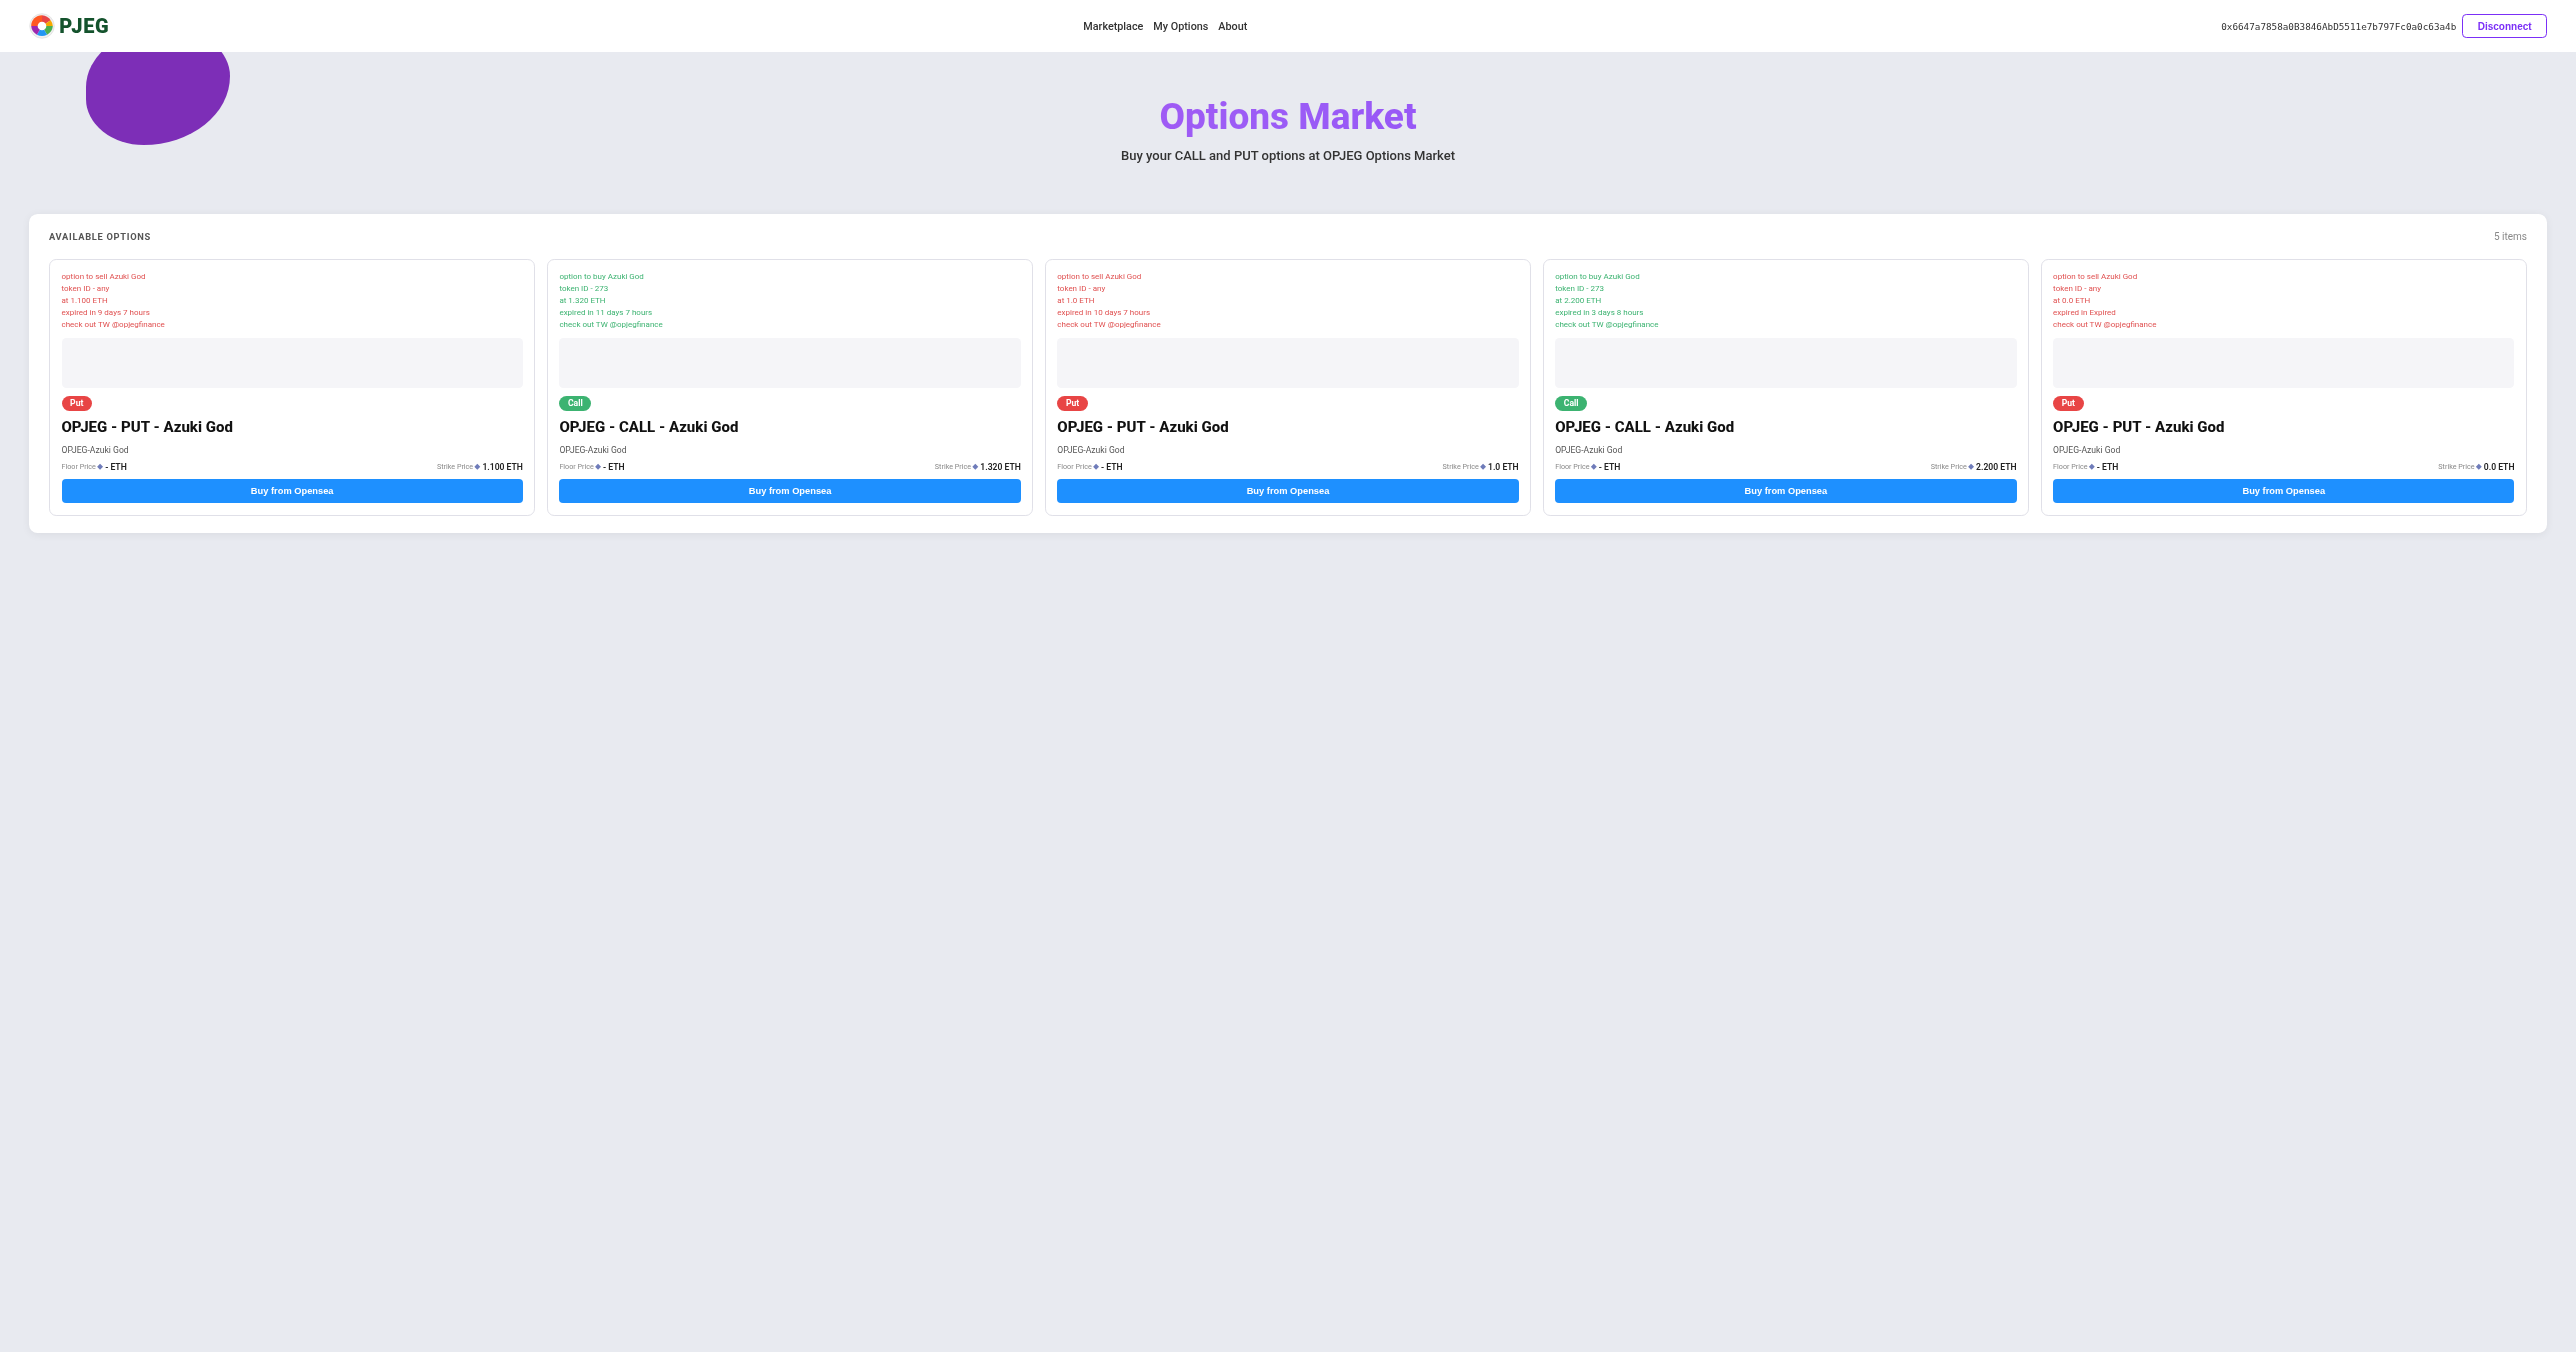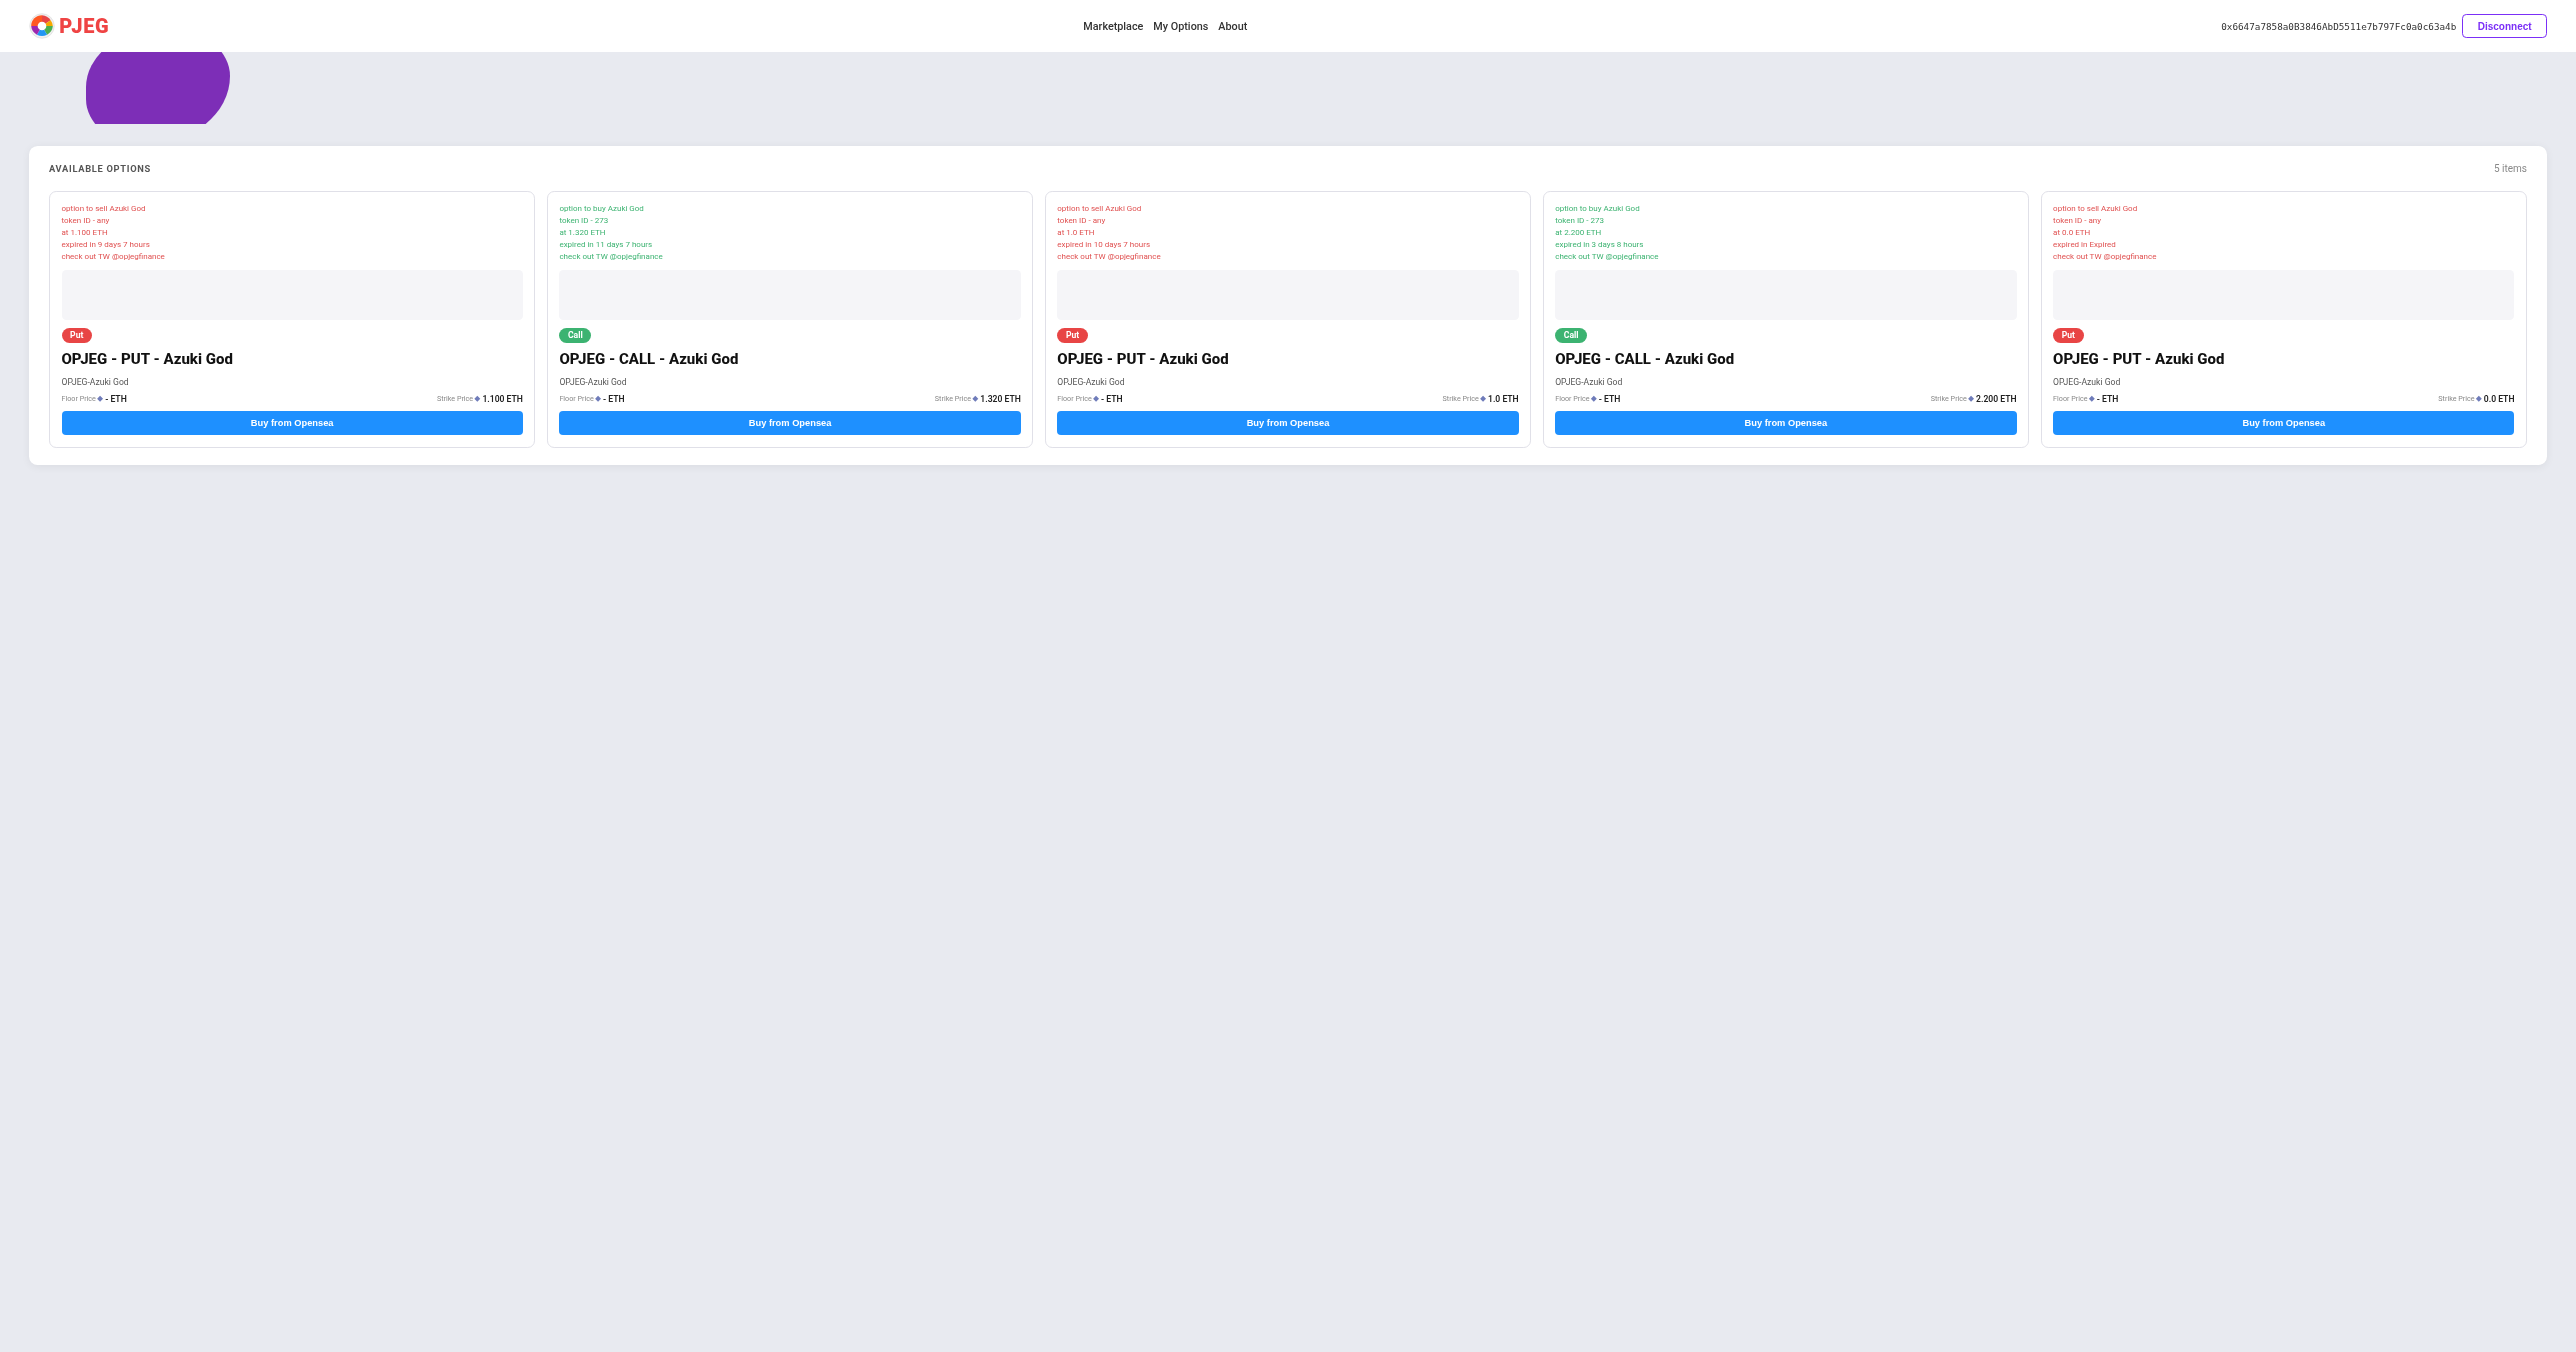--- a/index.html
+++ b/index.html
@@ -25,21 +25,21 @@
       align-items: center;
       gap: 4.3px;
     }
     .logo-icon {
       width: 26px;
       height: 26px;
     }
     .logo-text {
       font-size: 20px;
       font-weight: 900;
-      color: #ef4444;
+      color: #14532d;
       letter-spacing: 0.7px;
     }
     .nav {
       display: flex;
       gap: 10px;
       align-items: center;
     }
     .nav-item {
       font-size: 10.8px;
       color: #333;
@@ -255,20 +255,24 @@
   </nav>
 
   <div class="header-right">
     <span class="wallet-address">0x6647a7858a0B3846AbD5511e7b797Fc0a0c63a4b</span>
     <button class="disconnect-btn">Disconnect</button>
   </div>
 </header>
 
 <section class="hero-section">
   <div class="hero-blob"></div>
+  <div class="hero-content">
+    <h1 class="hero-title">Options Market</h1>
+    <p class="hero-subtitle">Buy your CALL and PUT options at OPJEG Options Market</p>
+  </div>
 </section>
 
 <main class="main-content">
   <div class="options-panel">
     <div class="panel-header">
       <span class="panel-title">AVAILABLE OPTIONS</span>
       <span class="items-count">5 items</span>
     </div>
     <div class="cards-grid" id="cards-container">
 

